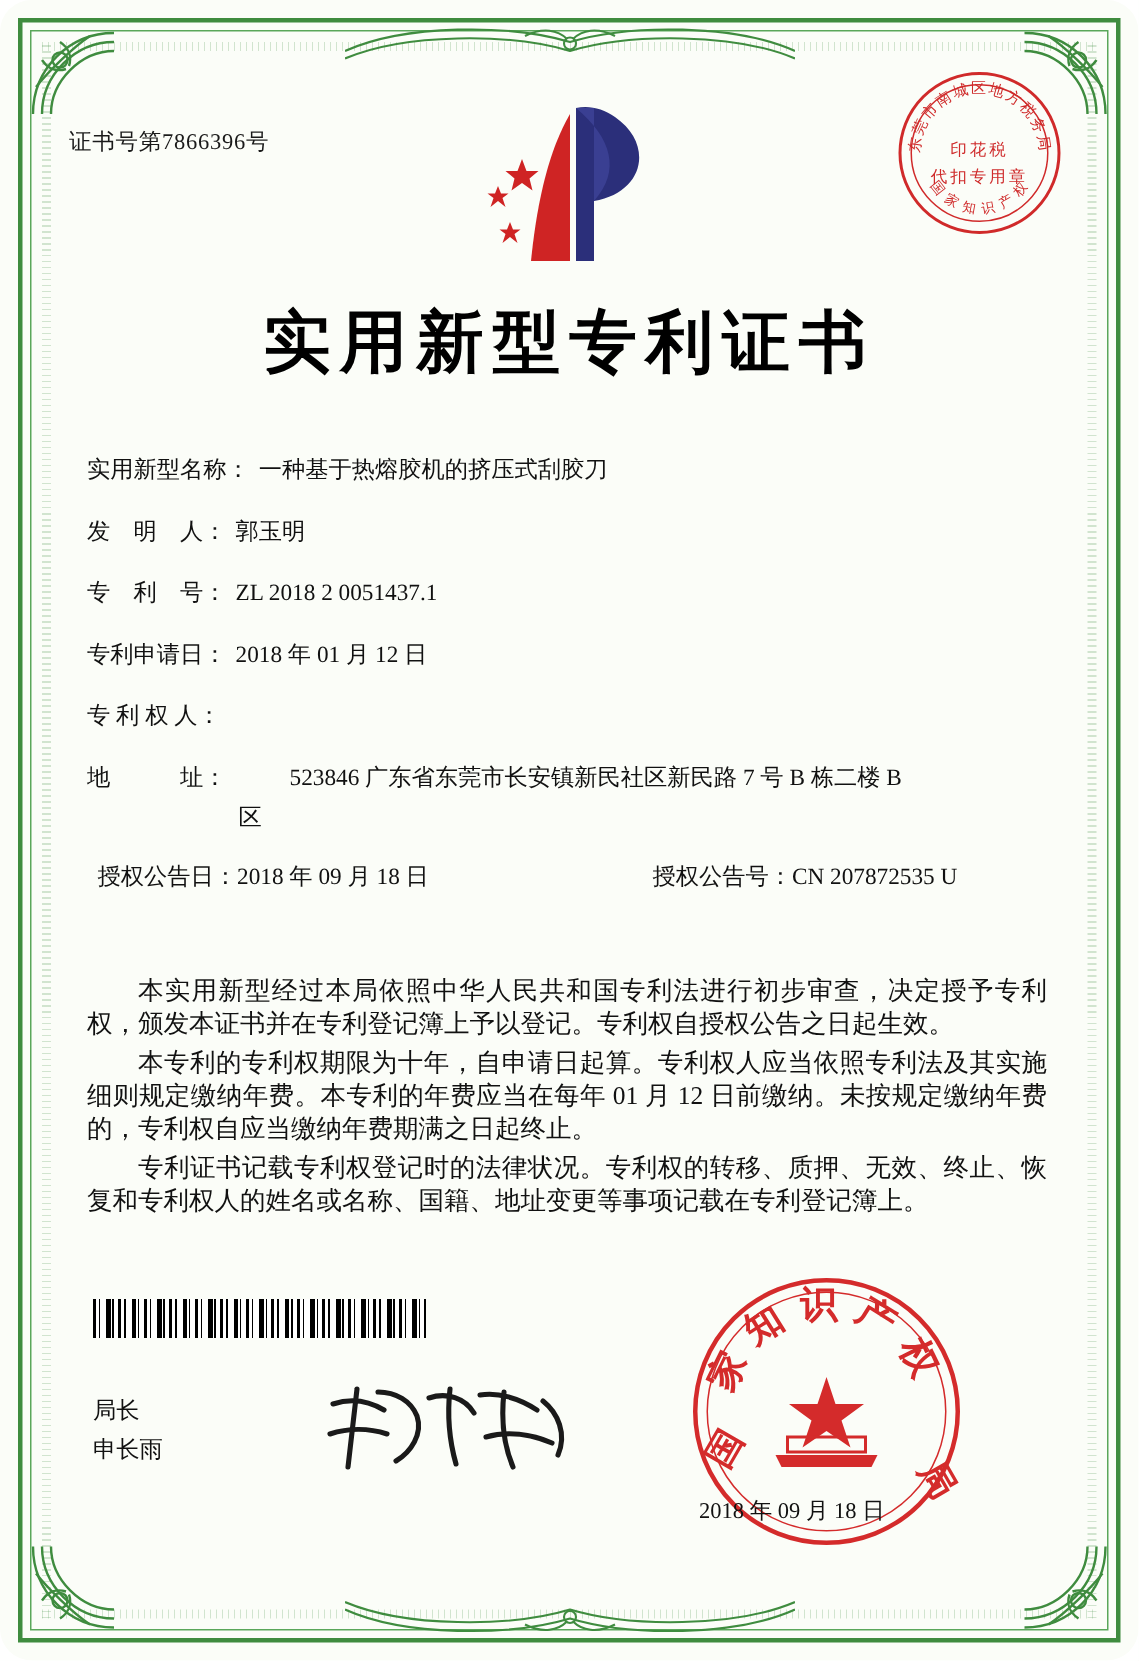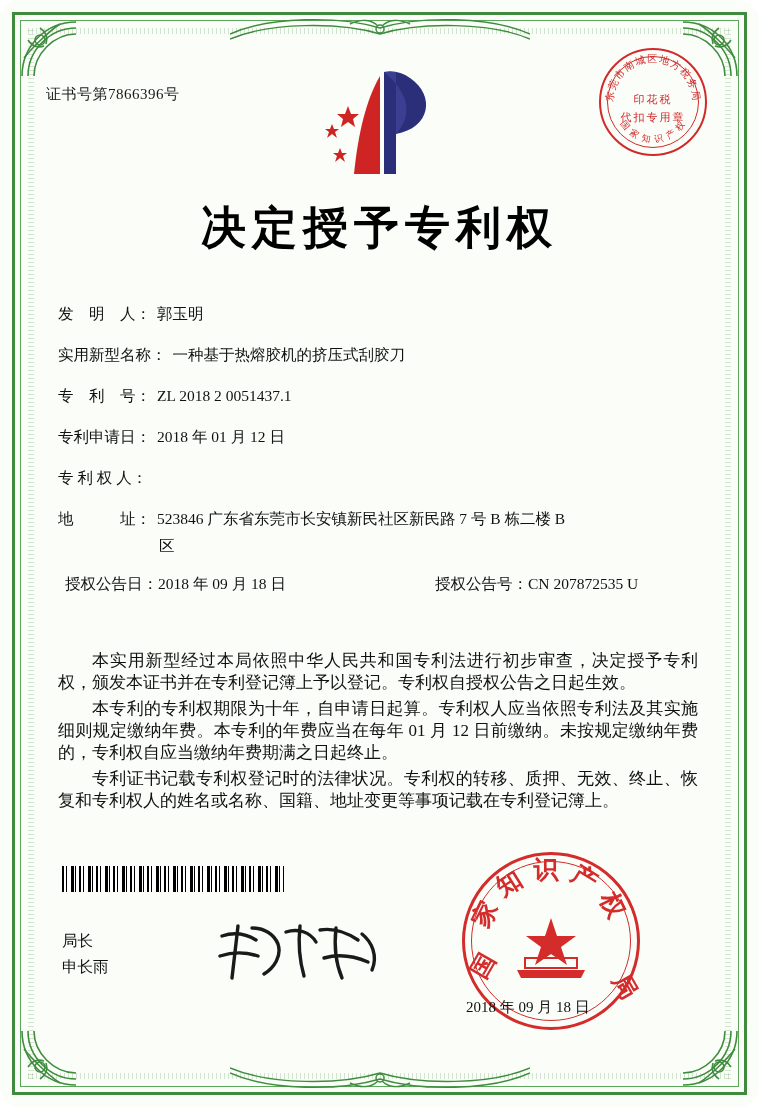--- a/index.html
+++ b/index.html
@@ -152,21 +152,21 @@
   .field-label {
     white-space: pre;
     color: #111;
     flex: 0 0 auto;
   }
   .field-value {
     color: #111;
     padding-left: 6px;
     flex: 1 1 auto;
   }
-  .field-row.tight { margin-bottom: 15px; }
+  .field-row.tight { margin-bottom: 15px; gap: 36px; }
   .addr-second {
     padding-left: 101px;
     font-size: 15.5px;
     line-height: 24px;
     margin-top: -12px;
     margin-bottom: 16px;
   }
   .row-split {
     display: flex;
     font-size: 15.5px;
@@ -361,30 +361,30 @@
         <textPath href="#arcTop" startOffset="50%" text-anchor="middle">东莞市南城区地方税务局</textPath>
       </text>
       <text font-size="9" fill="#cf2b2b" font-family="'Liberation Serif',serif" letter-spacing="1.2">
         <textPath href="#arcBot" startOffset="50%" text-anchor="middle">国 家 知 识 产 权</textPath>
       </text>
     </svg>
     <div class="arc-text t2">印花税</div>
     <div class="arc-text t3">代扣专用章</div>
   </div>
 
-  <div class="title">决定授予专利权</div>
+  <div class="title">实用新型专利证书</div>
 
   <div class="fields">
+    <div class="field-row">
+      <span class="field-label">实用新型名称：</span>
+      <span class="field-value">一种基于热熔胶机的挤压式刮胶刀</span>
+    </div>
     <div class="field-row">
       <span class="field-label">发　明　人：</span>
       <span class="field-value">郭玉明</span>
-    </div>
-    <div class="field-row">
-      <span class="field-label">实用新型名称：</span>
-      <span class="field-value">一种基于热熔胶机的挤压式刮胶刀</span>
     </div>
     <div class="field-row">
       <span class="field-label">专　利　号：</span>
       <span class="field-value">ZL 2018 2 0051437.1</span>
     </div>
     <div class="field-row">
       <span class="field-label">专利申请日：</span>
       <span class="field-value">2018 年 01 月 12 日</span>
     </div>
     <div class="field-row">

